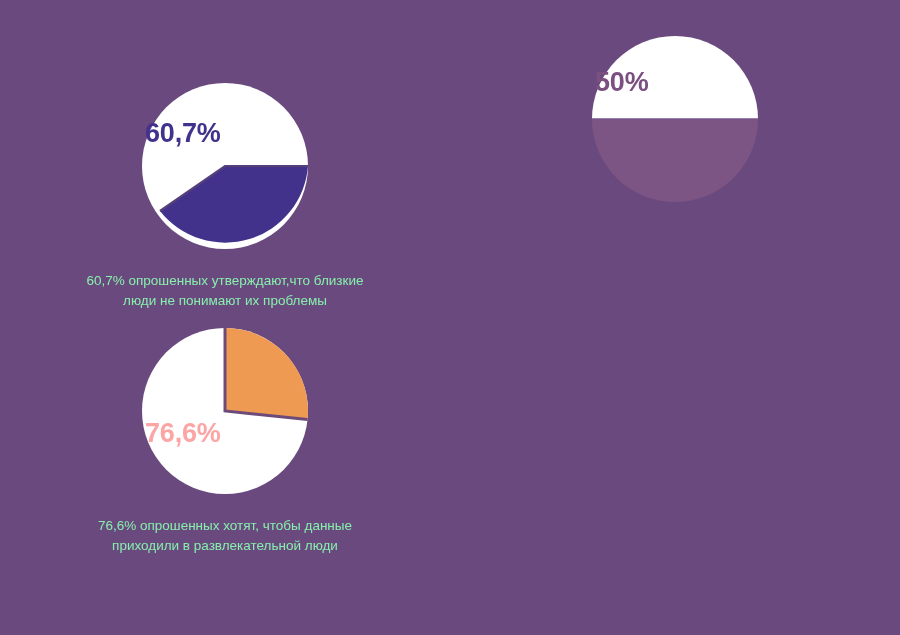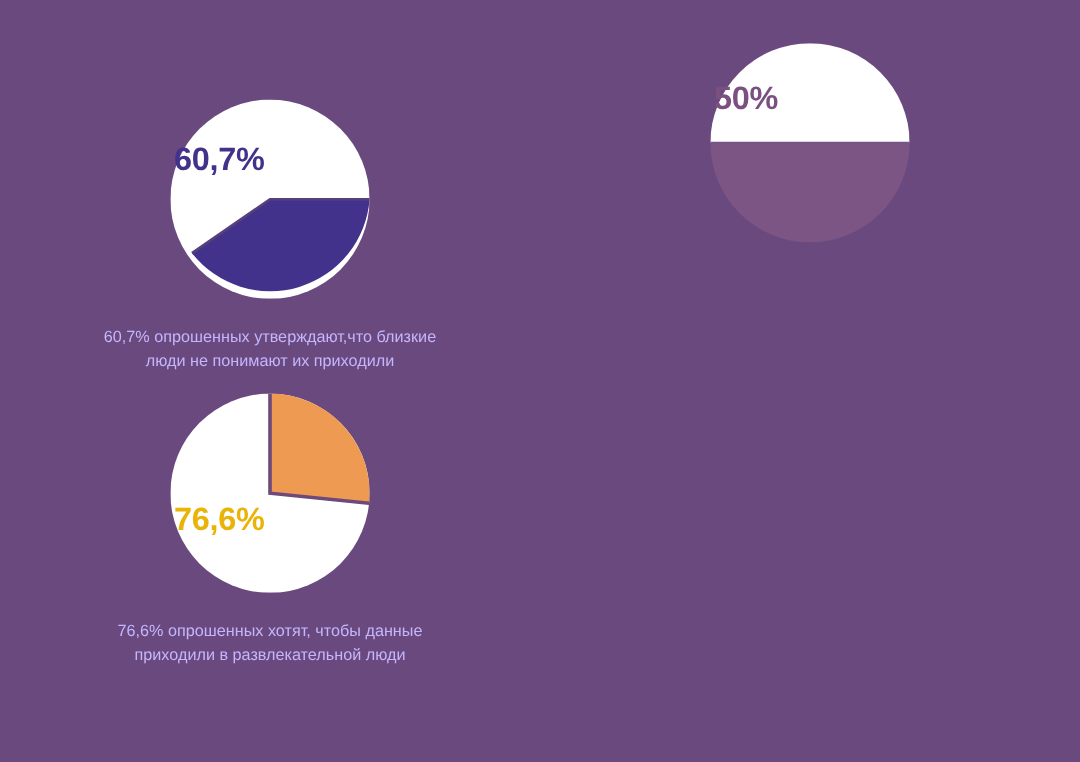--- a/index.html
+++ b/index.html
@@ -79,21 +79,21 @@
 
   .label-pos-a { top: 37px; }
   .label-pos-b { top: 33px; }
   .label-pos-c { top: 97px; }
   .label-pos-d { top: 92px; }
 
   .caption {
     margin-top: 22px;
     width: 400px;
     text-align: center;
-    color: #c4b5fd;
+    color: #86efac;
     font-size: 13.5px;
     line-height: 1.45;
     font-weight: normal;
   }
 
   .caption-line {
     display: block;
   }
 </style>
 </head>
@@ -107,21 +107,21 @@
         <svg class="pie" viewBox="0 0 166 166">
           <circle cx="83" cy="83" r="83" fill="#ffffff"></circle>
 
           <path d="M 83 83 L 166 83 A 83 83 0 0 1 18.0 128.0 Z" fill="#42328c"></path>
           <path d="M 166 83 L 83 83 L 18.0 128.0" fill="none" stroke="#55407a" stroke-width="2.2"></path>
         </svg>
         <div class="pie-label label-pos-a" style="color:#42328c;">60,7%</div>
       </div>
       <div class="caption">
         <span class="caption-line">60,7% опрошенных утверждают,что близкие</span>
-        <span class="caption-line">люди не понимают их приходили</span>
+        <span class="caption-line">люди не понимают их проблемы</span>
       </div>
     </div>
 
     <div class="cell cell-2">
       <div class="chart-wrap">
         <svg class="pie" viewBox="0 0 166 166">
           <circle cx="83" cy="83" r="83" fill="#7c5585"></circle>
 
           <path d="M 0 83 A 83 83 0 0 1 166 83 Z" fill="#ffffff"></path>
           <path d="M 0 83 L 166 83" fill="none" stroke="#77538a" stroke-width="1.6"></path>
@@ -132,21 +132,21 @@
 
 
     <div class="cell cell-4">
       <div class="chart-wrap">
         <svg class="pie" viewBox="0 0 166 166">
           <circle cx="83" cy="83" r="83" fill="#ffffff"></circle>
 
           <path d="M 83 83 L 83 0 A 83 83 0 0 1 165.6 91.4 Z" fill="#ee9a52"></path>
           <path d="M 83 0 L 83 83 L 165.6 91.4" fill="none" stroke="#6d4a7a" stroke-width="3"></path>
         </svg>
-        <div class="pie-label label-pos-d" style="color:#eab308;">76,6%</div>
+        <div class="pie-label label-pos-d" style="color:#fca5a5;">76,6%</div>
       </div>
       <div class="caption">
         <span class="caption-line">76,6% опрошенных хотят, чтобы данные</span>
         <span class="caption-line">приходили в развлекательной люди</span>
       </div>
     </div>
 
   </div>
 </div>
 

